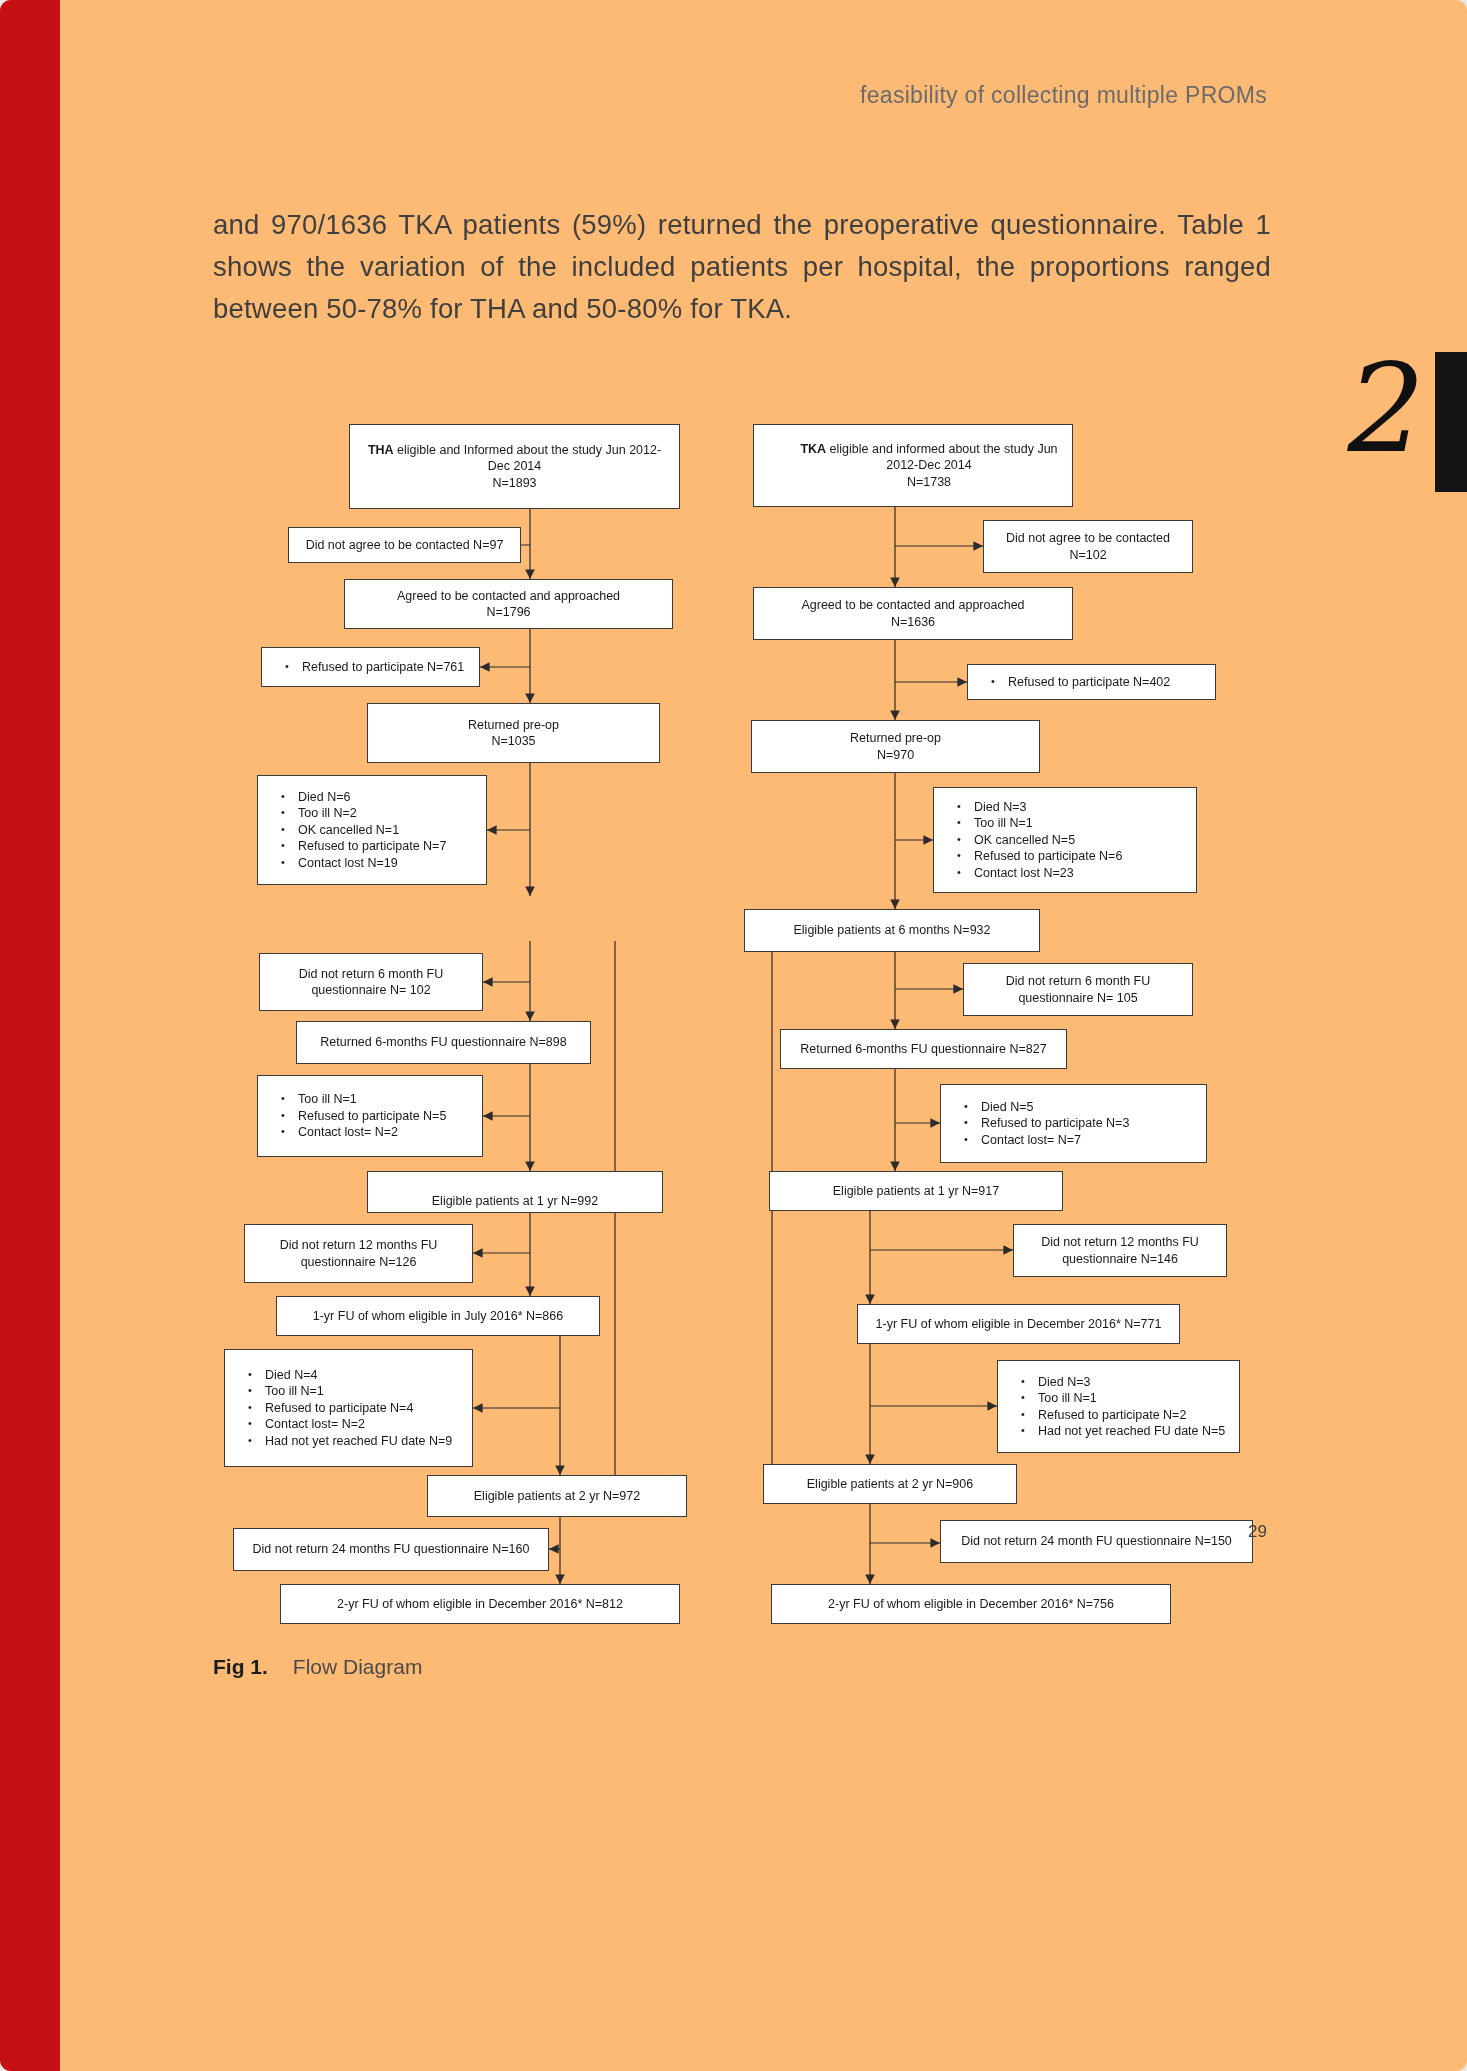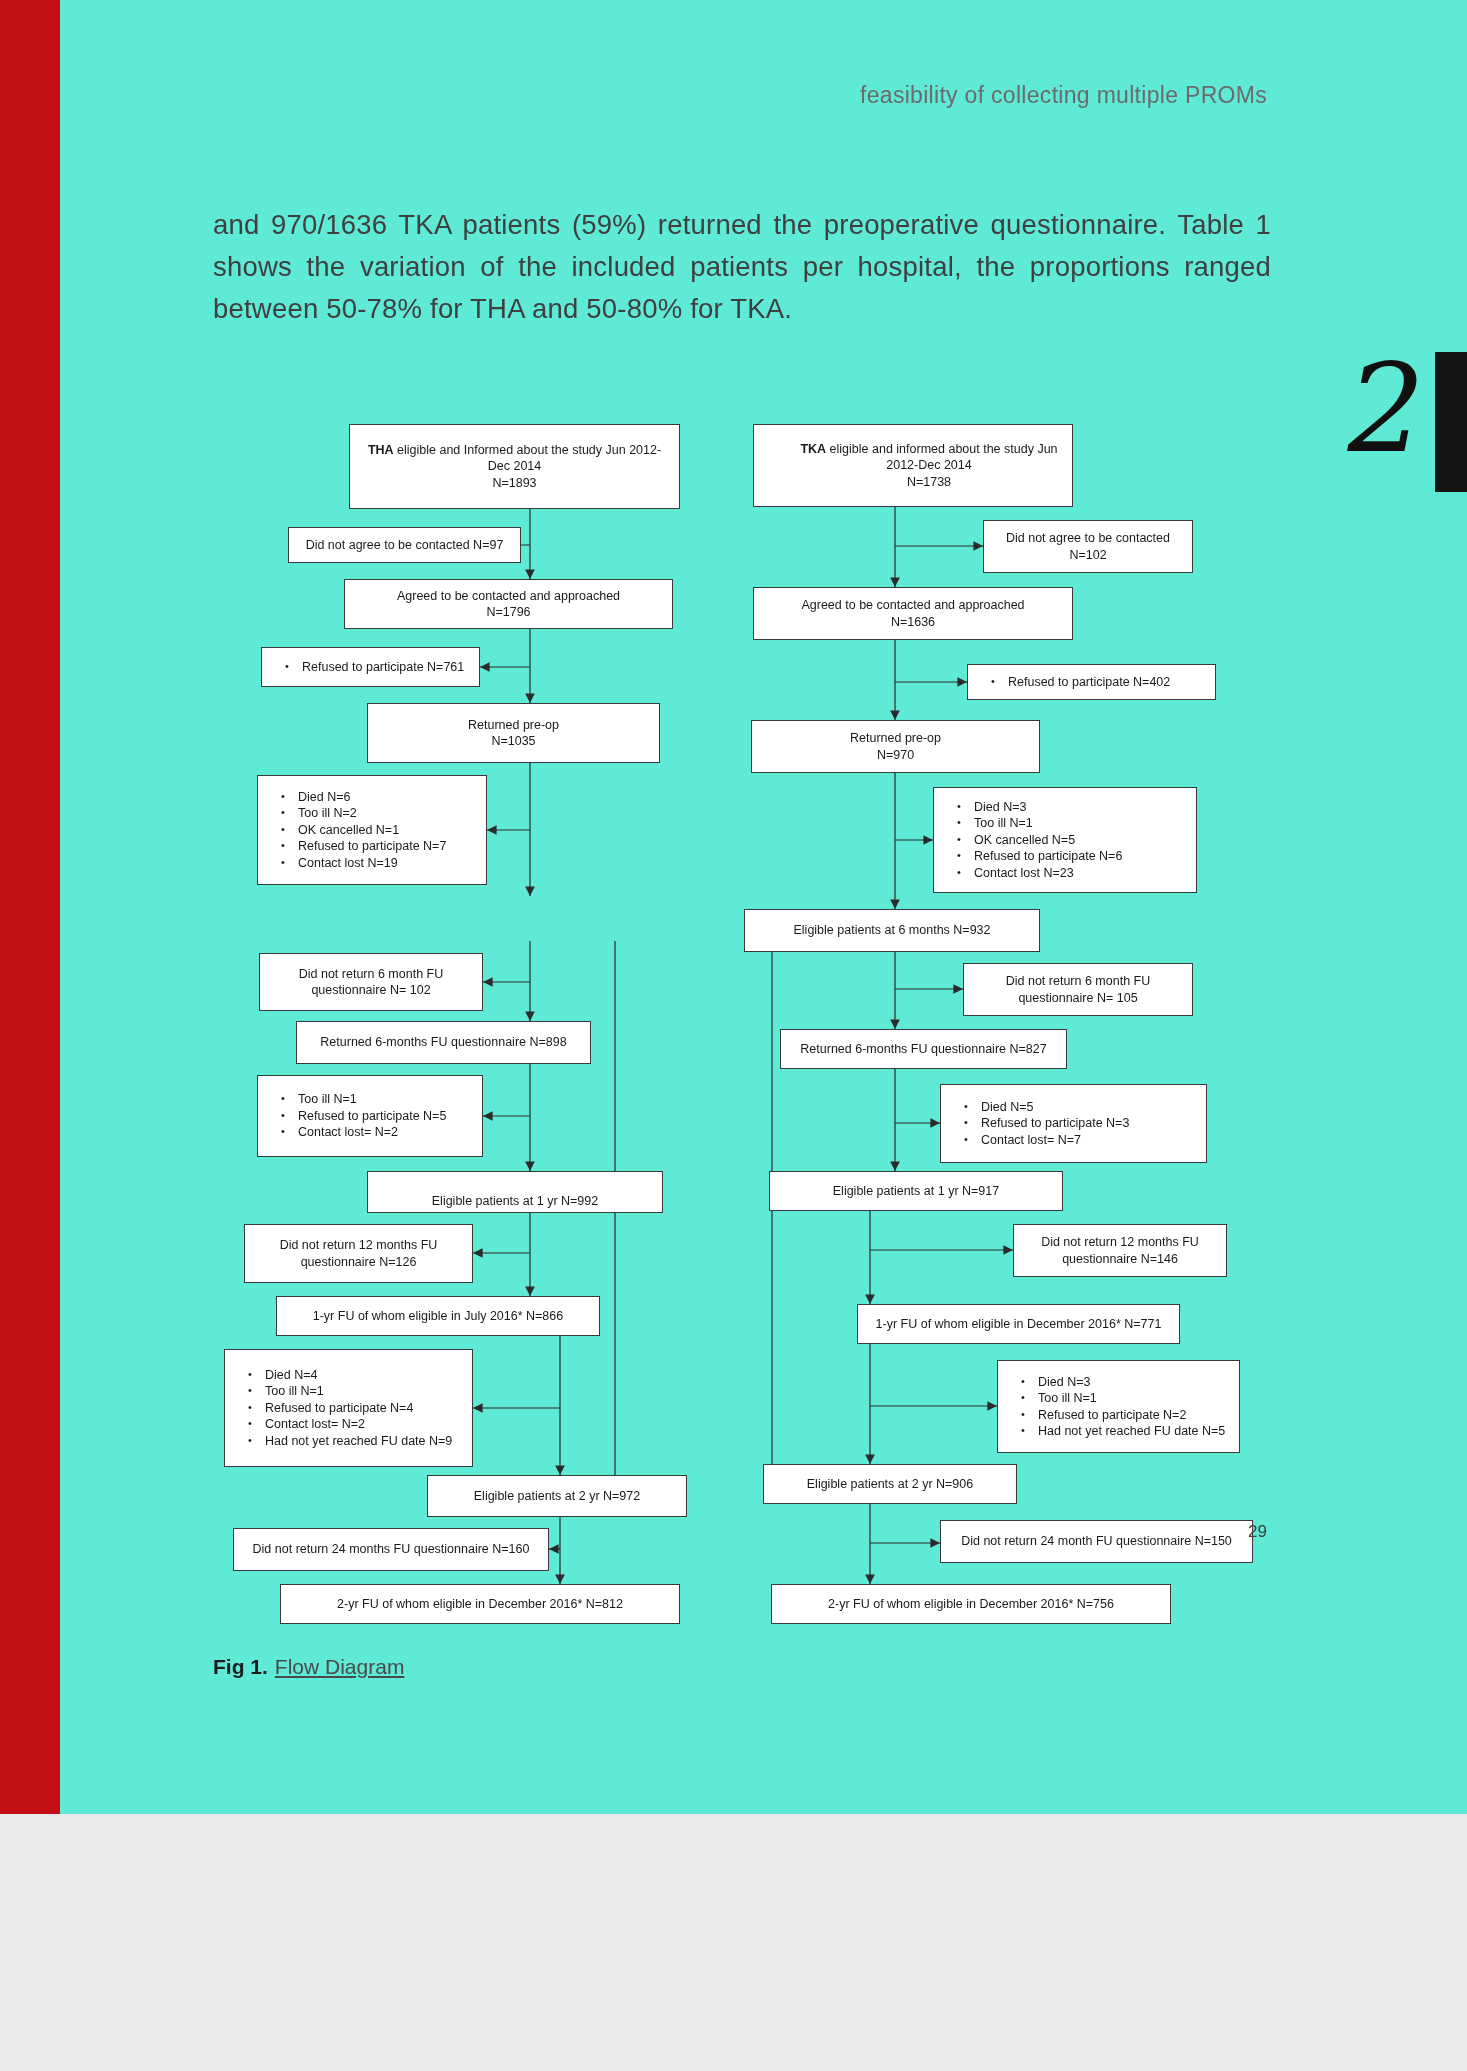--- a/index.html
+++ b/index.html
@@ -1,20 +1,20 @@
 <!DOCTYPE html>
 <html><head>
 <meta charset="utf-8">
 <style>
   * { margin:0; padding:0; box-sizing:border-box; }
   html, body { background:#e9e9e9; }
   .page {
-    position:relative; width:1467px; height:1814px; margin:0 auto;
-    background:#5eead4; overflow:hidden;
-    font-family:"Liberation Sans", sans-serif; color:#222;
+    position:relative; width:1467px; height:2071px; margin:0 auto;
+    background:#fdba74; overflow:hidden;
+    font-family:"Liberation Sans", sans-serif; color:#222;border-radius:11px;
   }
   .red-bar { position:absolute; left:0; top:0; width:60px; height:100%; background:#c41015; }
   .running-header {
     position:absolute; top:82px; right:200px;
     font-size:23px; color:#6b6b6b; letter-spacing:0.3px;
   }
   .body-text {
     position:absolute; left:213px; top:204px; width:1058px;
     font-size:27.5px; line-height:1.53; color:#3f3f3f;
     text-align:justify; letter-spacing:0.2px;
@@ -33,21 +33,21 @@
     display:flex; flex-direction:column; align-items:center; justify-content:center;
     text-align:center; font-size:12.5px; line-height:1.32; color:#1a1a1a;
     padding:3px 8px; pointer-events:auto;
   }
   .fc-box b { font-weight:bold; }
   .fc-bullets { align-items:stretch; text-align:left; padding-left:10px; }
   .fc-li { display:flex; }
   .fc-dot { flex:0 0 30px; text-align:center; font-size:11px; }
   .figure-caption { position:absolute; left:213px; top:1655px; font-size:21px; }
   .figure-caption b { color:#1d1d1d; }
-  .figure-caption span { margin-left:7px; color:#4a4a4a;text-decoration:underline; }
+  .figure-caption span { margin-left:25px; color:#4a4a4a; }
   .page-number { position:absolute; top:1522px; right:200px; font-size:17px; color:#3f3f3f; }
 </style>
 </head>
 <body>
 
 <div class="page">
 
   <div class="red-bar" style="background: rgb(196, 16, 21);"></div>
 
   <div class="running-header">feasibility of collecting multiple PROMs</div>

